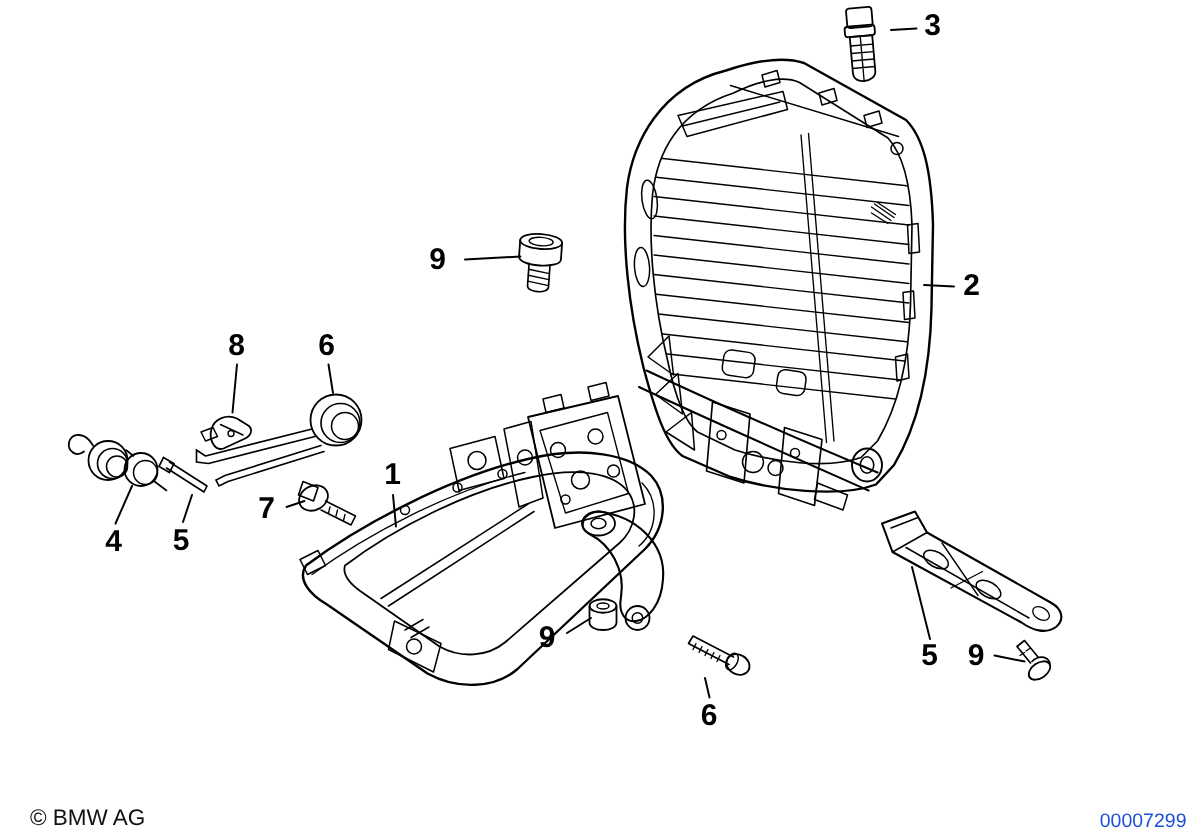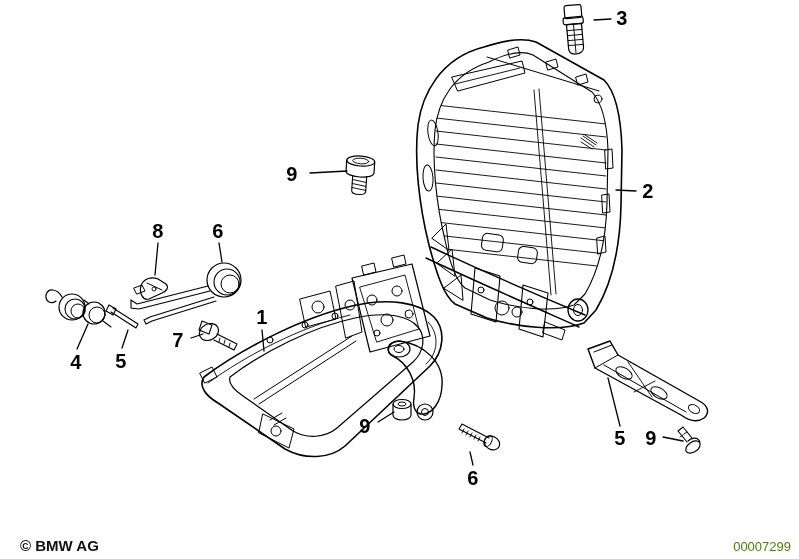--- a/index.html
+++ b/index.html
@@ -16,25 +16,25 @@
     transform:translate(-50%,-50%);
     font-weight:bold;
     font-size:20px;
     color:#000;
     letter-spacing:0.5px;
     white-space:nowrap;
     user-select:none;
   }
   .copyright{
     position:absolute;left:20px;bottom:5px;
-    font-size:15px;color:#111;font-weight:bold;
+    font-size:15px;color:#111;
   }
   .drawing-number{
     position:absolute;right:8px;bottom:5px;
-    font-size:13px;color:#4d7c0f;
+    font-size:13px;color:#1d4ed8;
   }
 </style>
 </head>
 <body>
 
 <div class="stage">
 
   <svg width="799" height="559" viewBox="0 0 799 559">
     <defs>
       <clipPath id="lumbarClip">

